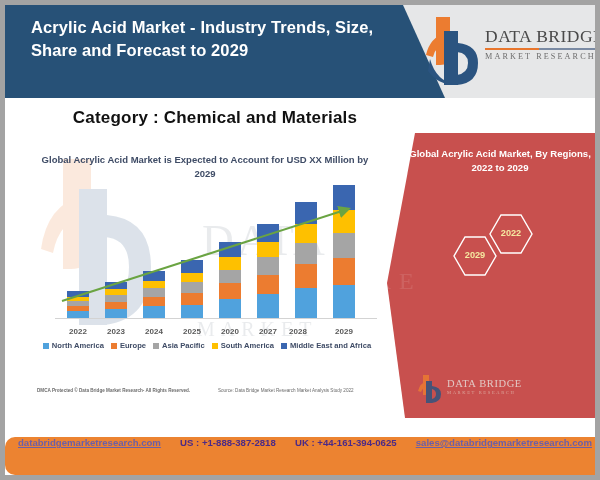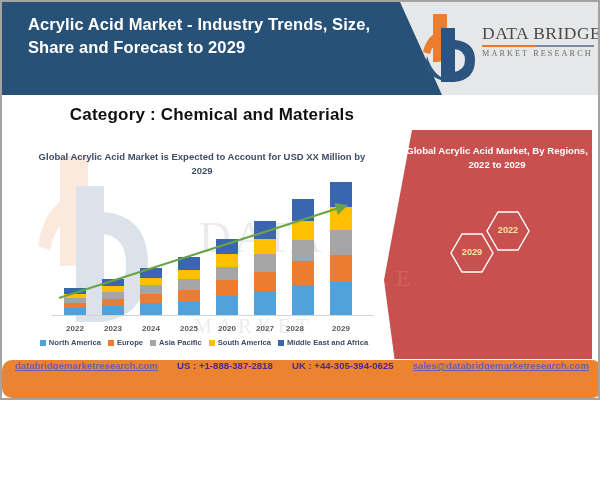--- a/index.html
+++ b/index.html
@@ -10,23 +10,23 @@
   body {
     width: 600px;
     height: 480px;
     font-family: "Liberation Sans", sans-serif;
     position: relative;
     overflow: hidden;
   }
   #page {
     position: relative;
     width: 600px;
-    height: 400px;
+    height: 480px;
     background: #ffffff;
-    border: 2px solid #a3a3a3;
+    border: 5px solid #a3a3a3;
     box-sizing: border-box;
     overflow: hidden;
     padding-left: 16px;
   }
 
   
   .header {
     position: absolute;
     left: 0; top: 0;
     width: 600px;
@@ -596,17 +596,17 @@
         <div class="rl-main">DATA BRIDGE</div>
         <div class="rl-sub">MARKET RESEARCH</div>
       </div>
     </div>
   </div>
 
   <div class="footer-sep"></div>
   <div class="footer">
     <div class="f-link">databridgemarketresearch.com</div>
     <div class="f-phone">US : +1-888-387-2818</div>
-    <div class="f-phone">UK : +44-305-394-0625</div>
+    <div class="f-phone">UK : +44-161-394-0625</div>
     <div class="f-link">sales@databridgemarketresearch.com</div>
   </div>
 
 </div>
 
 </body></html>

